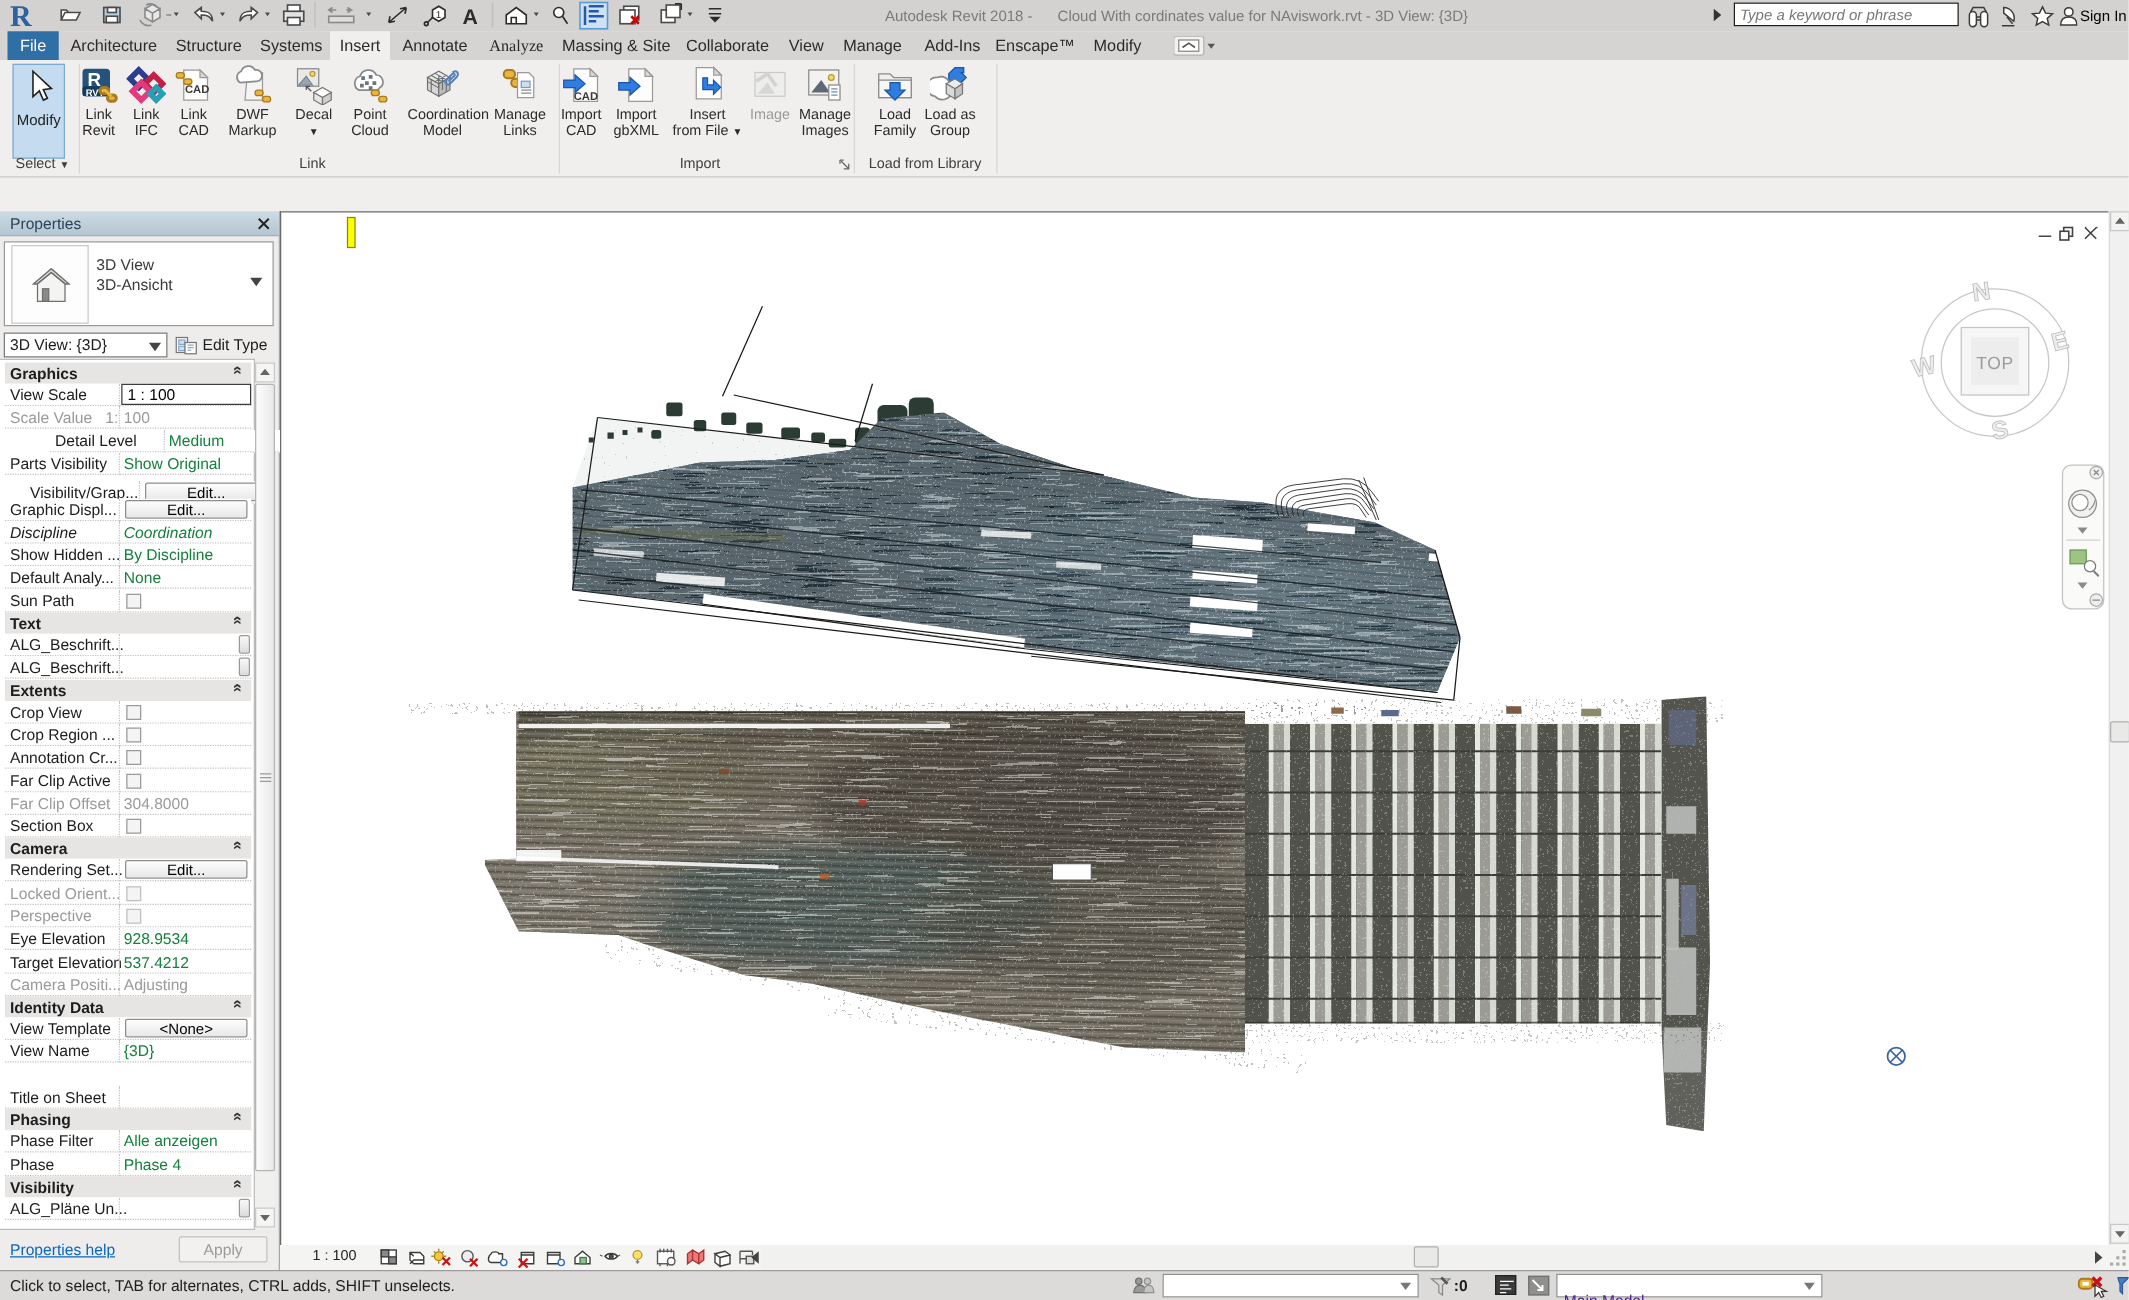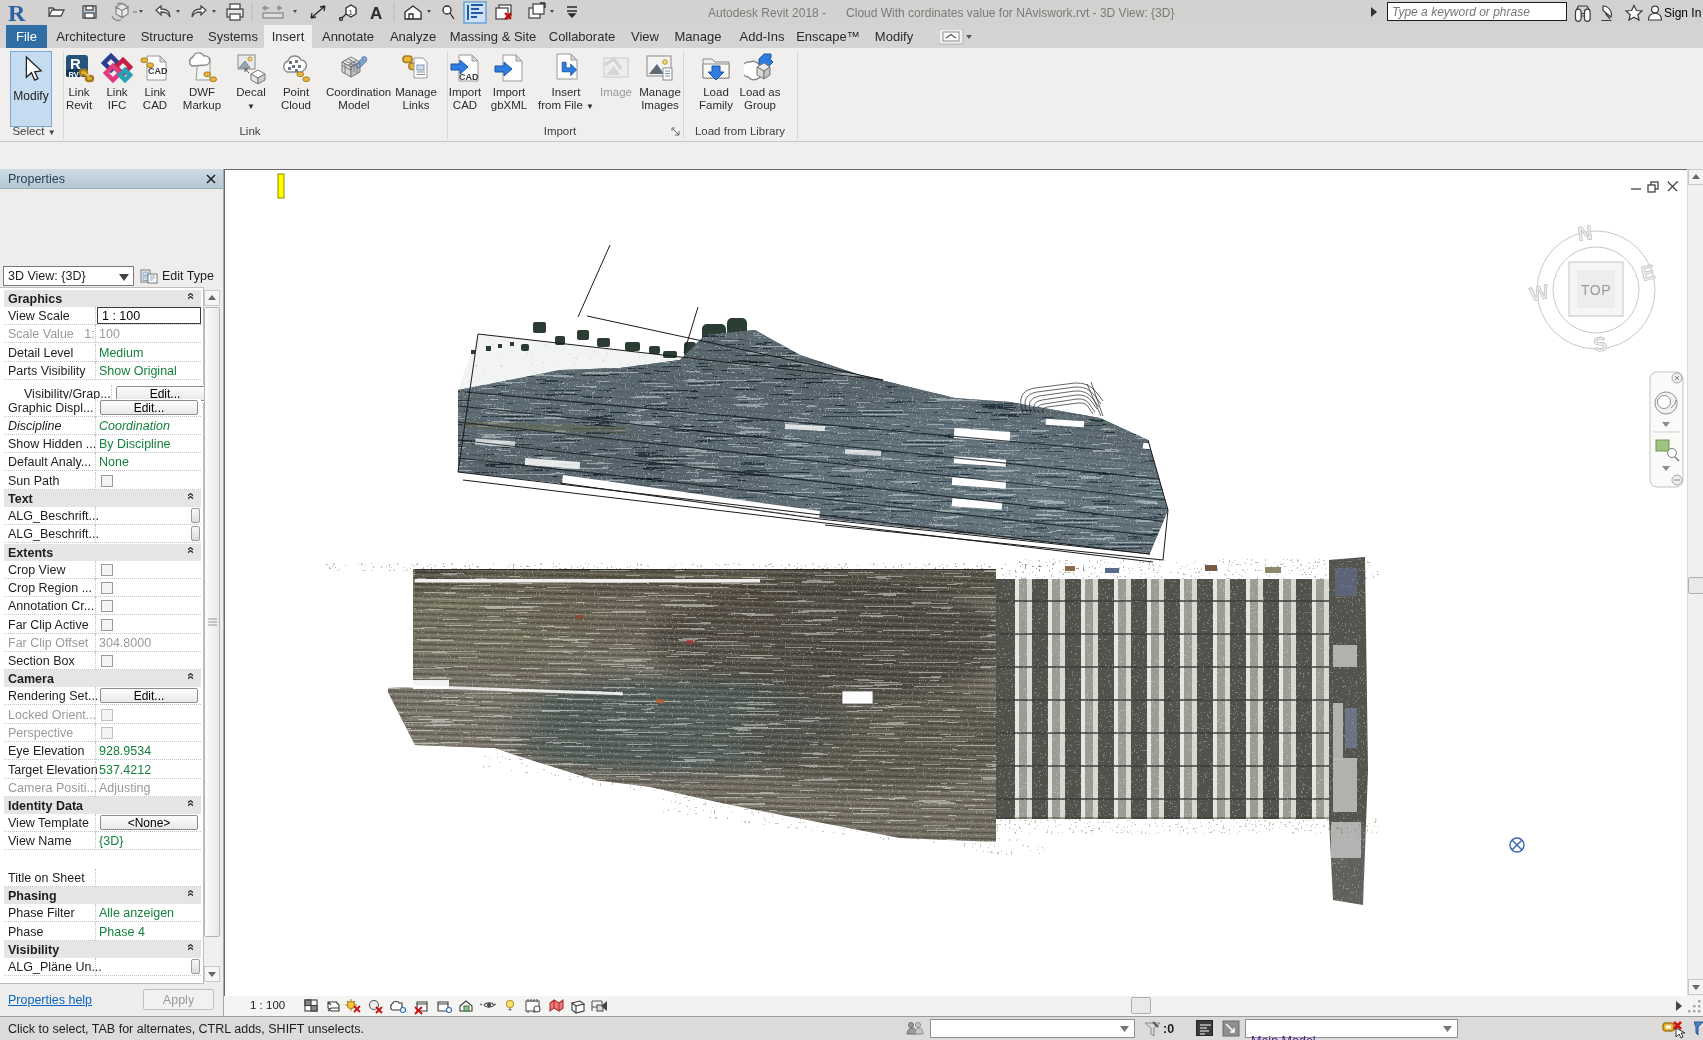--- a/index.html
+++ b/index.html
@@ -135,21 +135,21 @@
     </svg>
     <span id="signin">Sign In</span>
   </div>
   <div id="tabs">
     <div class="tab" id="tab-file" style="left:6px;width:41px;">File</div>
     <div class="tab" style="left:50px;width:82px;">Architecture</div>
     <div class="tab" style="left:138px;width:58px;">Structure</div>
     <div class="tab" style="left:207px;width:52px;">Systems</div>
     <div class="tab" id="tab-insert" style="left:264px;width:48px;">Insert</div>
     <div class="tab" style="left:319px;width:58px;">Annotate</div>
-    <div class="tab" style="left:389px;width:48px;">Analyze</div>
+    <div class="tab" style="left:389px;width:48px;font-family:Liberation Serif, serif;">Analyze</div>
     <div class="tab" style="left:449px;width:88px;">Massing &amp; Site</div>
     <div class="tab" style="left:548px;width:68px;">Collaborate</div>
     <div class="tab" style="left:630px;width:30px;">View</div>
     <div class="tab" style="left:674px;width:48px;">Manage</div>
     <div class="tab" style="left:739px;width:46px;">Add-Ins</div>
     <div class="tab" style="left:796px;width:64px;">Enscape™</div>
     <div class="tab" style="left:874px;width:40px;">Modify</div>
     <svg class="abs" style="left:939px;top:4px" width="34" height="16" viewBox="0 0 34 16">
       <rect x="0" y="0" width="24" height="15" rx="2" fill="#f2f1f0" stroke="#b5b3b1"></rect>
       <rect x="4" y="3" width="16" height="9" fill="#fff" stroke="#888"></rect>
@@ -351,20 +351,35 @@
   </div>
   <div id="gapstrip"></div>
   <div id="props">
     <div id="props-hdr">
         <span>Properties</span>
       <svg class="abs" style="right:6px;top:4px" width="12" height="12">
           <path d="M2 2 l8 8 m0 -8 l-8 8" stroke="#222" stroke-width="1.6"></path>
         </svg>
     </div>
 
+    <div class="abs" style="left:3px;top:24px;width:216px;height:68px;background:#fff;border:1px solid #9a9a9a;">
+      <div class="abs" style="left:5px;top:2px;width:62px;height:63px;background:#fdfdfd;border:1px solid #c9c9c9;">
+        <svg class="abs" style="left:11px;top:12px" width="40" height="40" viewBox="0 0 40 40">
+          <path d="M6 18 L20 6 L34 18 L31 18 L31 32 L9 32 L9 18 Z" fill="#f4f4f2" stroke="#6f6f6f"></path>
+          <path d="M20 6 L34 18 L31 18 L20 9 L9 18 L6 18 Z" fill="#d8d8d6" stroke="#6f6f6f"></path>
+          <rect x="13" y="22" width="5" height="10" fill="#8a8a88" stroke="#6f6f6f"></rect>
+          <path d="M9 18 L20 9 L31 18" fill="none" stroke="#6f6f6f"></path>
+        </svg>
+      </div>
+      <div class="abs" style="left:73px;top:11px;font-size:12.5px;color:#3a3a3a;">3D View</div>
+      <div class="abs" style="left:73px;top:27px;font-size:12.5px;color:#3a3a3a;">3D-Ansicht</div>
+      <svg class="abs" style="right:7px;top:28px" width="11" height="8">
+          <path d="M0 0 h10 l-5 7 z" fill="#444"></path>
+        </svg>
+    </div>
 
     <div class="abs" style="left:3px;top:97px;width:131px;height:20px;background:#fff;border:1px solid #7a7a7a;">
       <span class="abs" style="left:4px;top:2px;font-size:12.5px;color:#1d1d1d;">3D View: {3D}</span>
       <svg class="abs" style="right:3px;top:7px" width="11" height="8">
           <path d="M0 0 h10 l-5 7 z" fill="#444"></path>
         </svg>
     </div>
     <svg class="abs" style="left:140px;top:98px" width="18" height="18" viewBox="0 0 18 18">
       <rect x="1" y="3" width="9" height="12" fill="#fff" stroke="#777"></rect>
       <rect x="3" y="5" width="5" height="3.5" fill="#cfe0ef" stroke="#88a8c8"></rect>
@@ -382,21 +397,21 @@
 <div class="prow" style="top:138px;height:18px;">
         <span class="pl">View Scale</span>
         <span class="pdiv"></span>
         <span style="position:absolute;left:93px;top:0;width:104px;height:17px;background:#fff;border:1px solid #3c3c3c;font-size:12.5px;padding:1px 0 0 4px;">1 : 100</span>
       </div>
 <div class="prow" style="top:156px;height:18px;">
         <span class="pl gray">Scale Value &nbsp;&nbsp;1:</span>
         <span class="pdiv"></span>
         <span class="pv gray">100</span>
       </div>
-<div class="prow" style="top:175px;height:18px;">
+<div class="prow" style="top:175px;height:18px;margin-left:36px;">
         <span class="pl">Detail Level</span>
         <span class="pdiv"></span>
         <span class="pv">Medium</span>
       </div>
 <div class="prow" style="top:193px;height:18px;">
         <span class="pl">Parts Visibility</span>
         <span class="pdiv"></span>
         <span class="pv">Show Original</span>
       </div>
 <div class="prow" style="top:216px;height:18px;margin-left:16px;">

